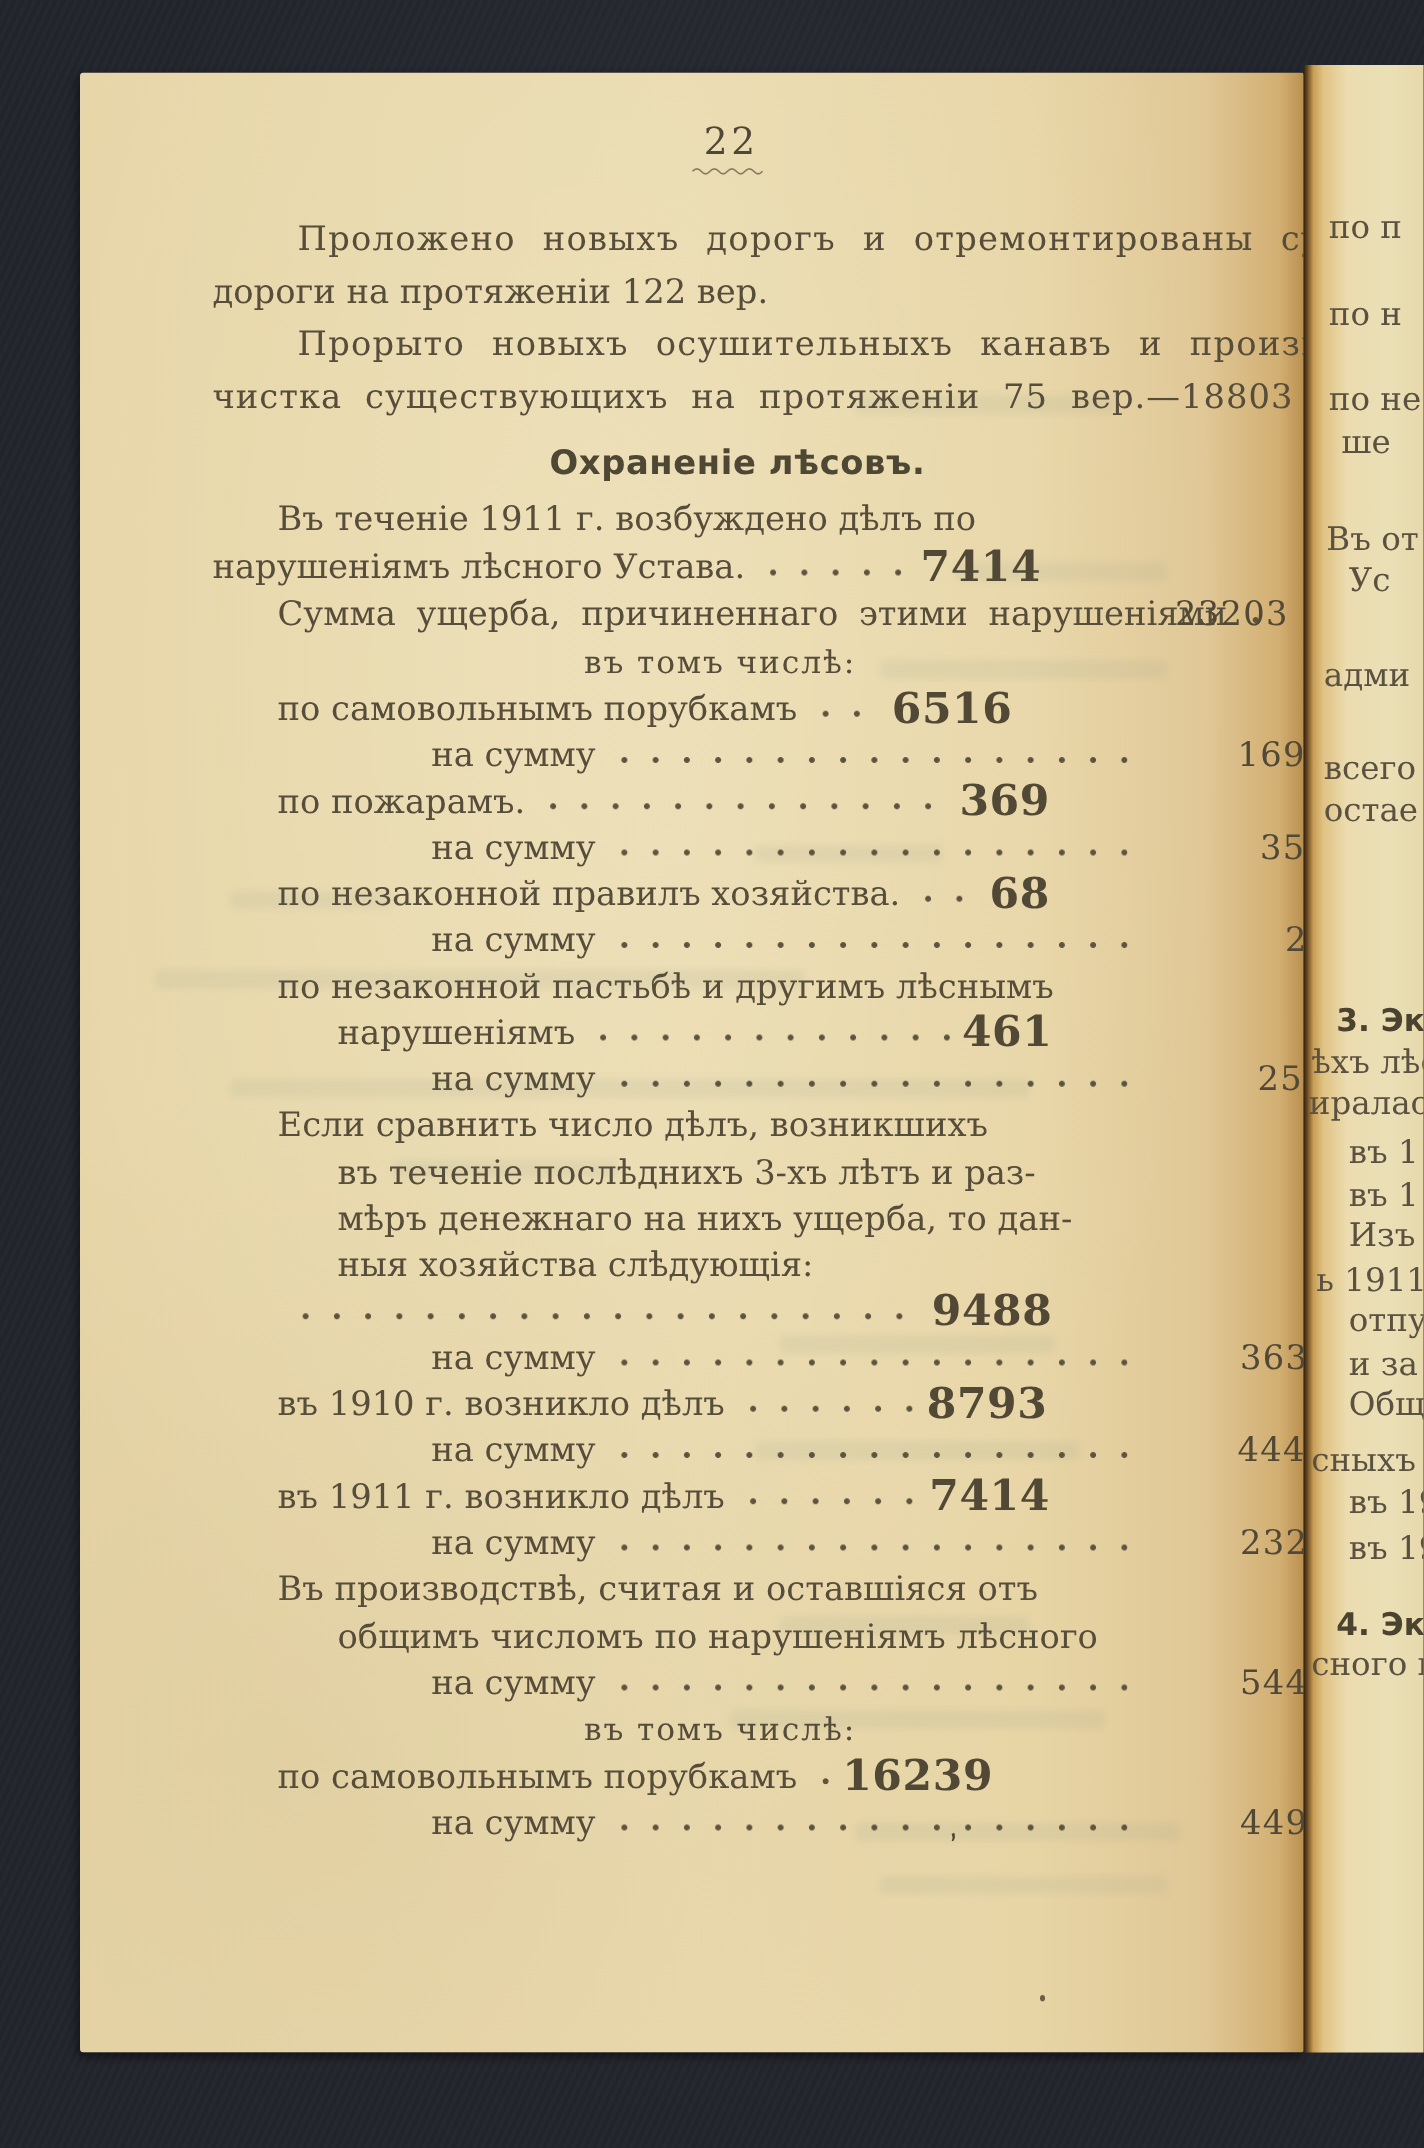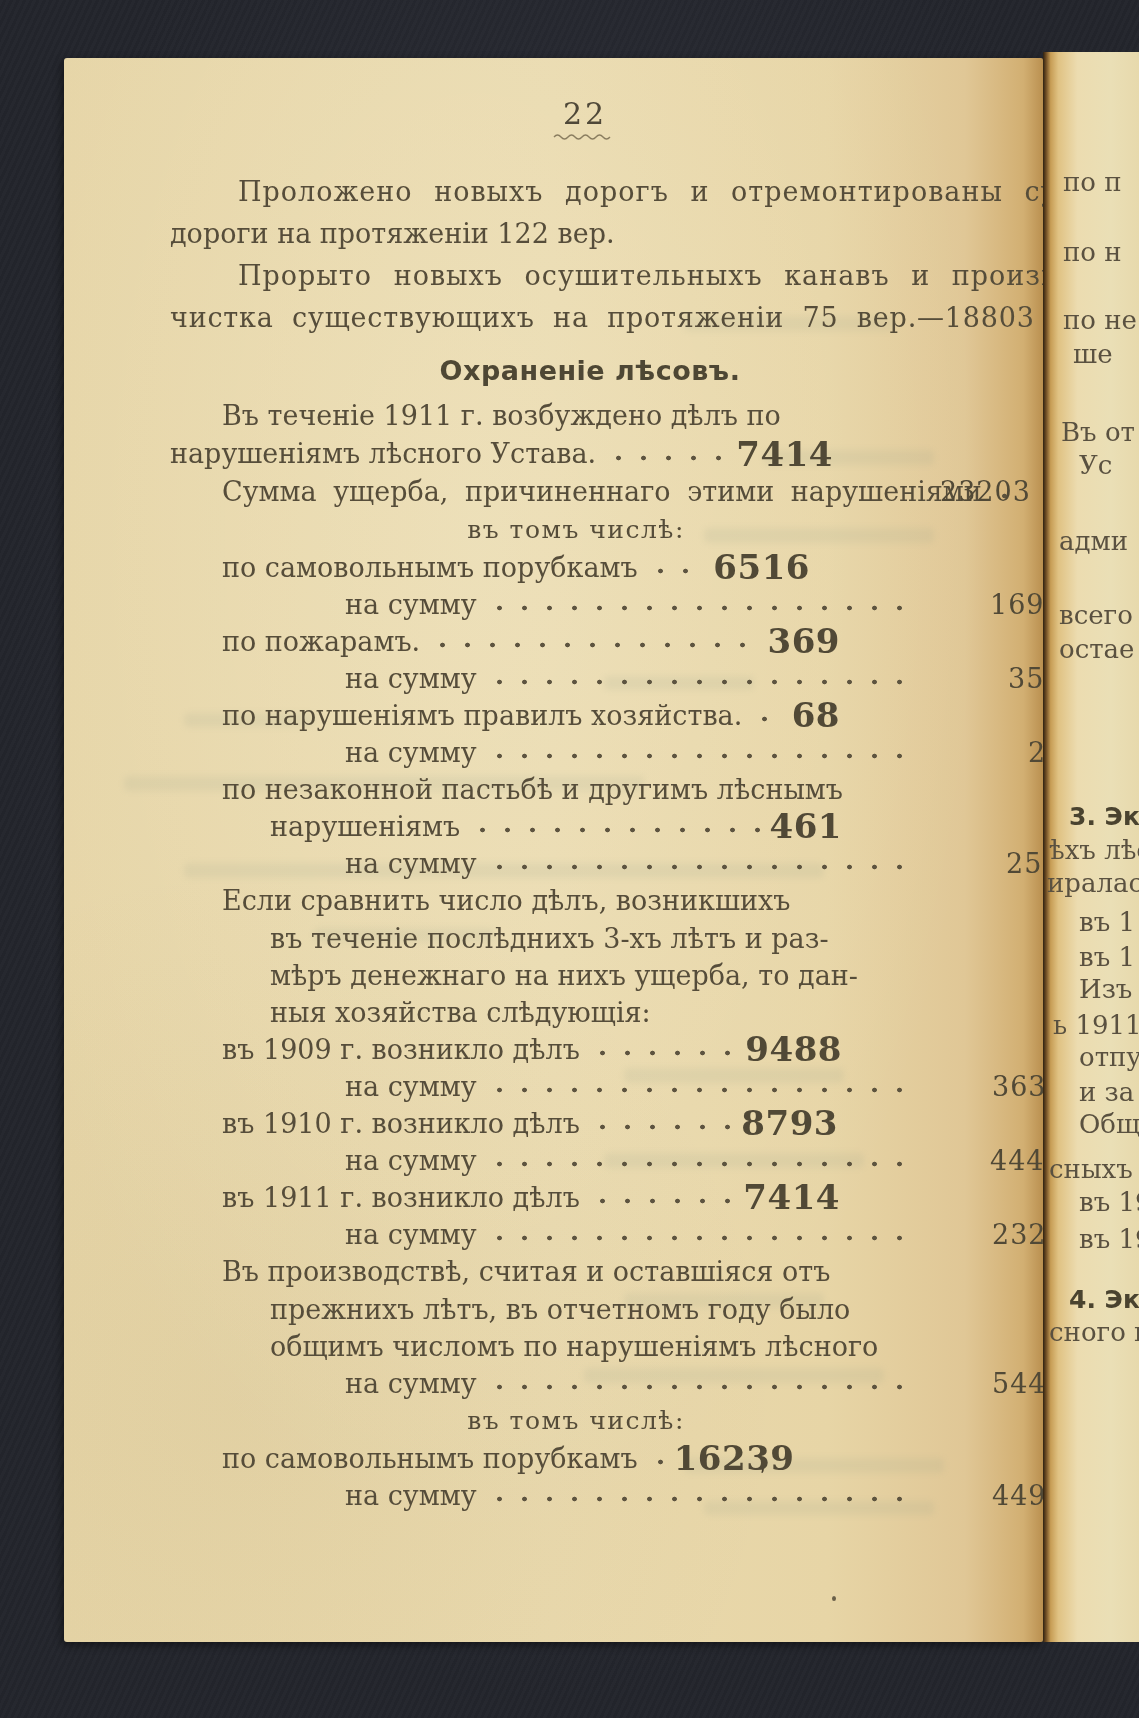--- a/index.html
+++ b/index.html
@@ -124,21 +124,21 @@
         <span class="lab">по пожарамъ.</span>
         <span class="lead"></span>
         <span class="val">369</span>
       </div>
       <div class="ln row i175">
         <span class="lab">на сумму</span>
         <span class="lead"></span>
         <span class="vedge" style="left: 838px;">350</span>
       </div>
       <div class="ln row i52" style="width: 670px;">
-        <span class="lab">по нарушеніямъ правилъ хозяйства.</span>
+        <span class="lab">по незаконной правилъ хозяйства.</span>
         <span class="lead"></span>
         <span class="val">68</span>
       </div>
       <div class="ln row i175">
         <span class="lab">на сумму</span>
         <span class="lead"></span>
         <span class="vedge" style="left: 858px;">20</span>
       </div>
       <div class="ln i52 nw"><span class="lab">по незаконной пастьбѣ и другимъ  лѣснымъ</span></div>
       <div class="ln row i100" style="width: 672px;">
@@ -149,21 +149,20 @@
       <div class="ln row i175">
         <span class="lab">на сумму</span>
         <span class="lead"></span>
         <span class="vedge" style="left: 836px;">257</span>
       </div>
       <div class="ln h38 i52"><span class="lab">Если сравнить число дѣлъ, возникшихъ</span></div>
       <div class="ln i100"><span class="lab">въ теченіе послѣднихъ 3-хъ лѣтъ и раз-</span></div>
       <div class="ln i100"><span class="lab">мѣръ денежнаго на нихъ ущерба, то дан-</span></div>
       <div class="ln i100"><span class="lab">ныя хозяйства слѣдующія:</span></div>
       <div class="ln row i52" style="width: 672px;">
-        <span class="lab">въ 1909 г. возникло дѣлъ</span>
         <span class="lead"></span>
         <span class="val">9488</span>
       </div>
       <div class="ln row i175">
         <span class="lab">на сумму</span>
         <span class="lead"></span>
         <span class="vedge" style="left: 822px;">3630</span>
       </div>
       <div class="ln row i52" style="width: 668px;">
         <span class="lab">въ 1910 г. возникло дѣлъ</span>
@@ -179,21 +178,20 @@
         <span class="lab">въ 1911 г. возникло дѣлъ</span>
         <span class="lead"></span>
         <span class="val">7414</span>
       </div>
       <div class="ln row i175">
         <span class="lab">на сумму</span>
         <span class="lead"></span>
         <span class="vedge" style="left: 822px;">2320</span>
       </div>
       <div class="ln h38 i52"><span class="lab">Въ производствѣ, считая и оставшіяся отъ</span></div>
-      <div class="ln i100"><span class="lab">прежнихъ лѣтъ, въ отчетномъ году было</span></div>
       <div class="ln i100"><span class="lab">общимъ числомъ по нарушеніямъ лѣсного</span></div>
       <div class="ln row i175">
         <span class="lab">на сумму</span>
         <span class="lead"></span>
         <span class="vedge" style="left: 822px;">5449</span>
       </div>
       <div class="ln sub"><span class="lab">въ томъ числѣ:</span></div>
       <div class="ln row i52" style="width: 497px;">
         <span class="lab">по самовольнымъ порубкамъ</span>
         <span class="lead"></span>

